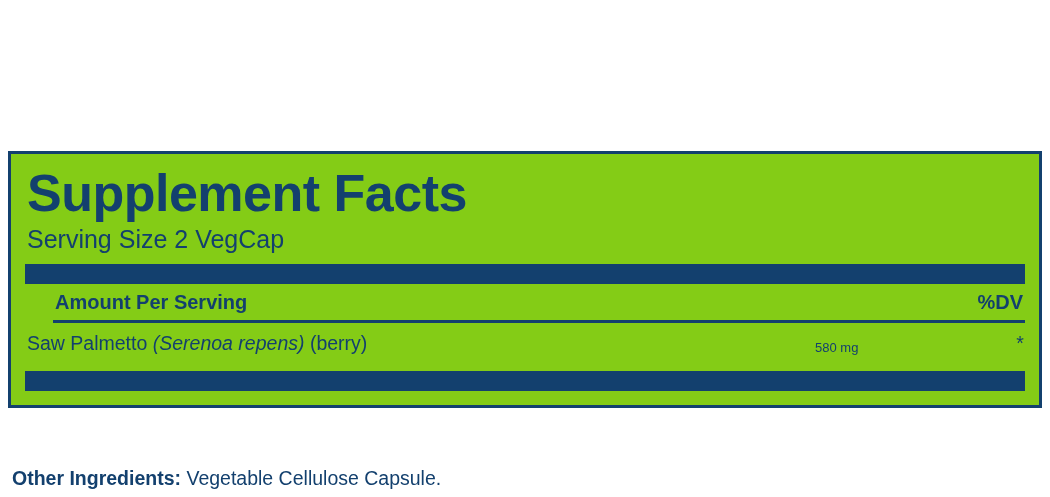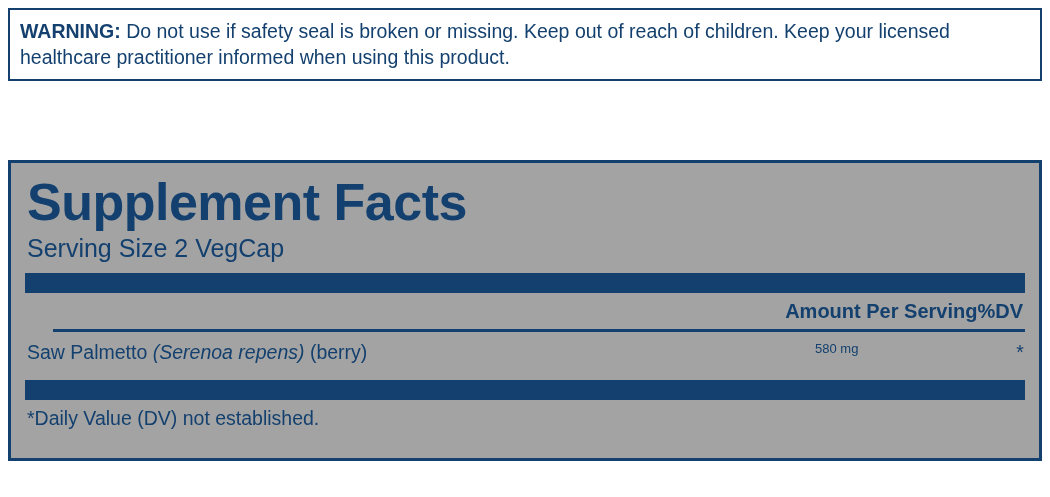--- a/index.html
+++ b/index.html
@@ -49,26 +49,26 @@
     font-size: 19.5px;
     line-height: 26px;
     color: #13406e;
   }
   .directions b { font-weight: bold; }
 
   
   .sf-panel {
     position: absolute;
     left: 8px;
-    top: 160px;
+    top: 151px;
     width: 1034px;
     box-sizing: border-box;
     border: 3px solid #13406e;
-    padding: 8px 14px 28px 14px;
-    background: #a3a3a3;
+    padding: 8px 14px 14px 14px;
+    background: #84cc16;
   }
   .sf-title {
     font-size: 52px;
     font-weight: bold;
     letter-spacing: -0.5px;
     line-height: 58px;
     color: #13406e;
     margin: 2px 0 0 2px;
   }
   .sf-serving {
@@ -81,31 +81,31 @@
     height: 20px;
     background: #13406e;
     margin-top: 10px;
   }
   .bar-thick.second {
     margin-top: 8px;
   }
   .row-amount {
     display: flex;
     align-items: baseline;
-    justify-content: flex-end;
+    justify-content: space-between;
     font-size: 20px;
     font-weight: bold;
     color: #13406e;
     padding: 7px 2px 6px 2px;
     border-bottom: 3px solid #13406e;
     margin-left: 28px;
   }
   .row-item {
     display: flex;
-    align-items: flex-start;
+    align-items: flex-end;
     font-size: 19.5px;
     color: #13406e;
     padding: 9px 2px 8px 2px;
   }
   .row-item .nm { flex: 0 0 auto; }
   .row-item .nm i { font-style: italic; }
   .row-item .amt {
     position: absolute;
     left: 790px;
     font-size: 13px;
@@ -135,23 +135,20 @@
     line-height: 24px;
     color: #13406e;
   }
   .other-ing b { font-weight: bold; }
 </style>
 </head>
 <body>
 
 <div class="page">
 
-  <div class="warning-box">
-    <div class="warning-text"><b>WARNING:</b><span> Do not use if safety seal is broken or missing. Keep out of reach of children. Keep your licensed healthcare practitioner informed when using this product.</span></div>
-  </div>
 
 
   <div class="sf-panel">
     <div class="sf-title">Supplement Facts</div>
     <div class="sf-serving">Serving Size 2 VegCap</div>
 
     <div class="bar-thick"></div>
 
     <div class="row-amount">
       <span>Amount Per Serving</span>
@@ -161,17 +158,17 @@
     <div class="row-item-wrap">
       <div class="row-item">
         <span class="nm"><span>Saw Palmetto </span><i>(Serenoa repens)</i><span> (berry)</span></span>
         <span class="amt">580 mg</span>
         <span class="dv">*</span>
       </div>
     </div>
 
     <div class="bar-thick second"></div>
 
-    <div class="sf-footnote">*Daily Value (DV) not established.</div>
   </div>
 
+  <div class="other-ing"><b>Other Ingredients:</b><span> Vegetable Cellulose Capsule.</span></div>
 
 </div>
 
 </body></html>

